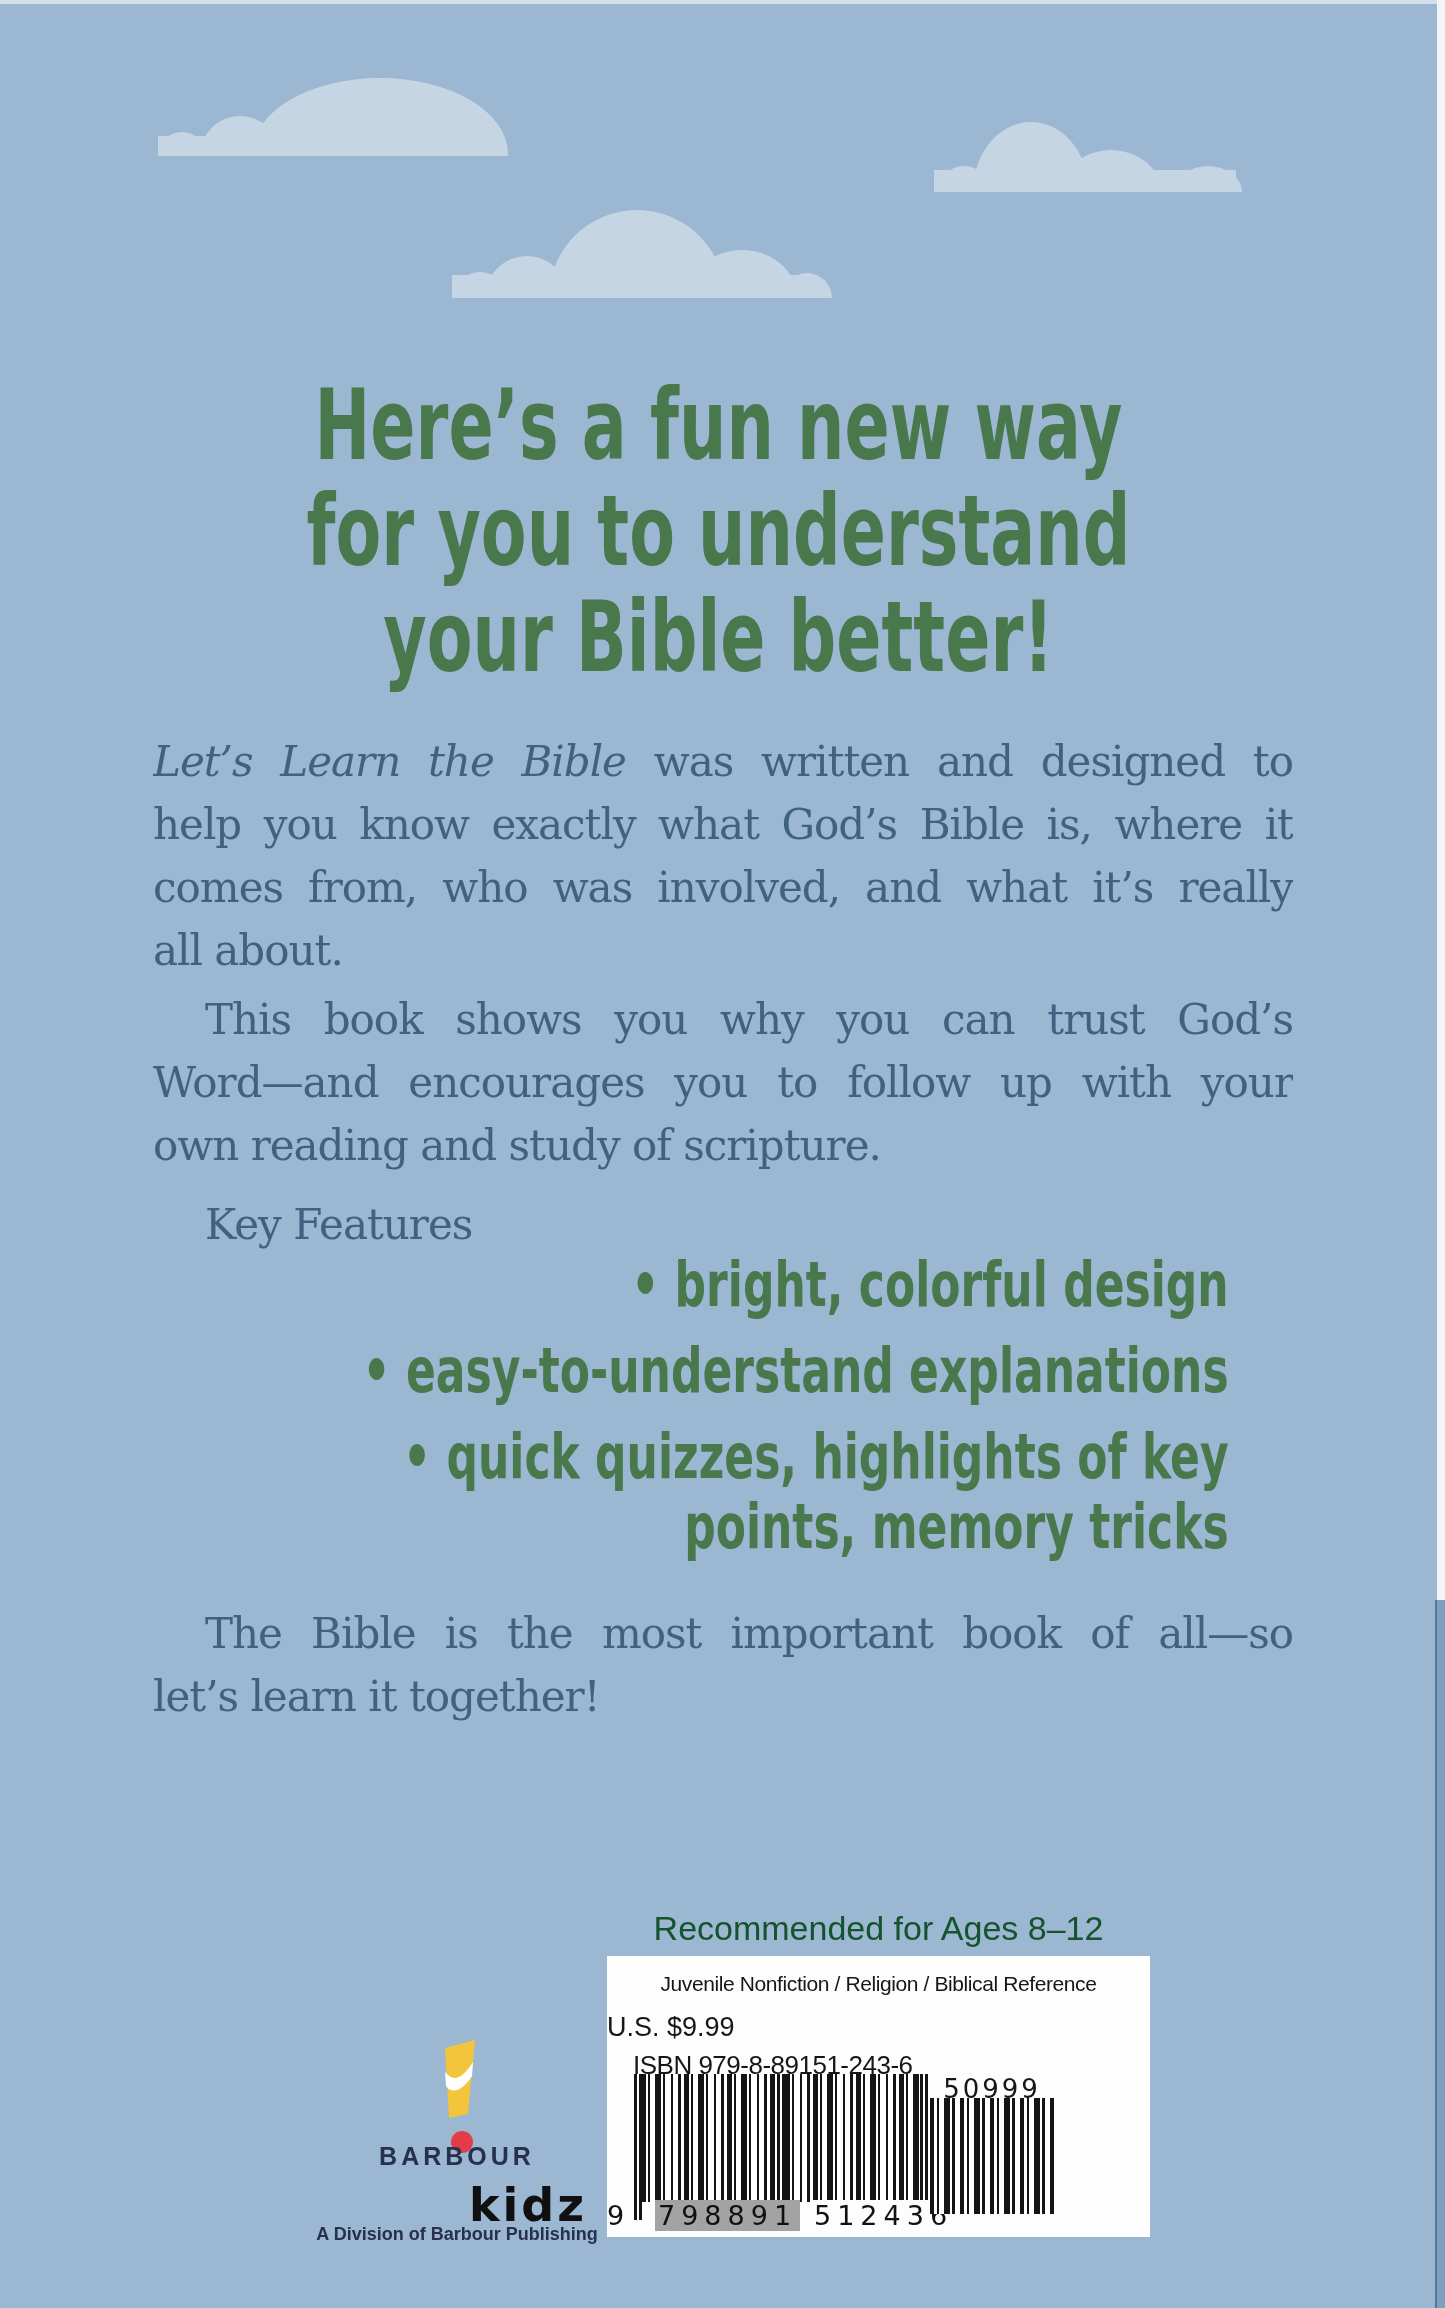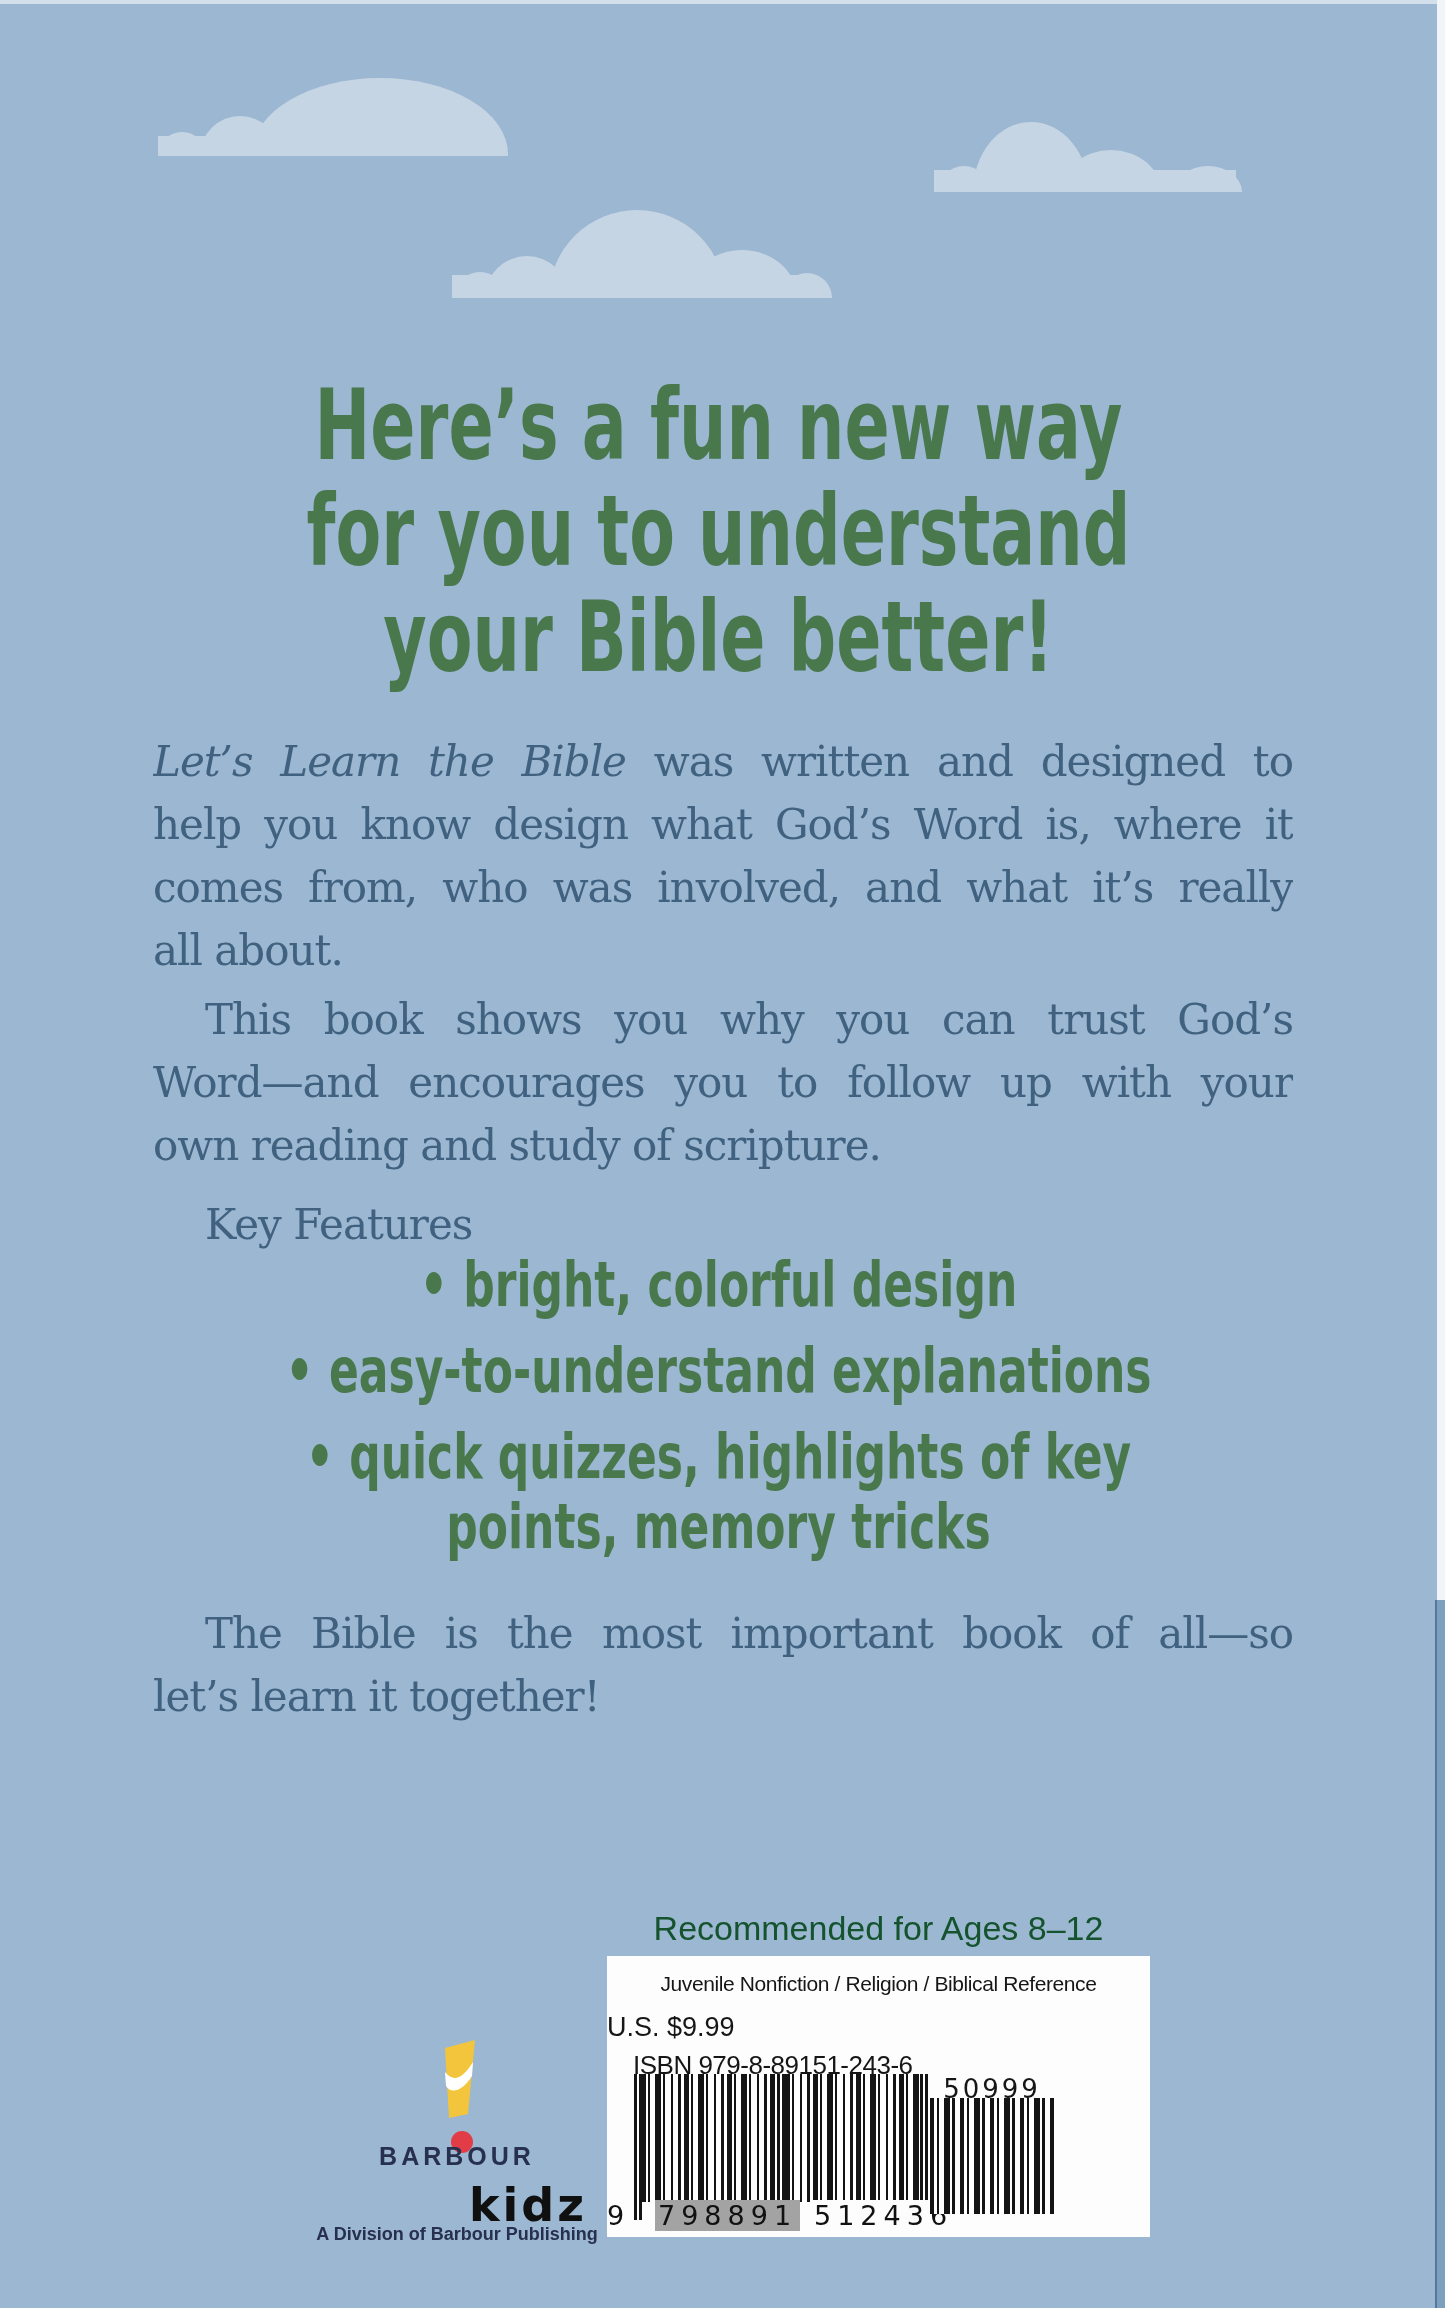--- a/index.html
+++ b/index.html
@@ -28,21 +28,21 @@
   .body-copy{top:730px;}
   .closing{top:1602px;}
   .bline{height:63px;line-height:63px;overflow:hidden;white-space:nowrap;}
   .j{text-align:justify;white-space:normal;}
   .j::after{content:"";display:inline-block;width:100%;height:0;}
   .indent{text-indent:52px;}
   .gap1{margin-top:6px;}
   .gap2{margin-top:16px;}
   .it{font-style:italic;}
 
-  .features{position:absolute;left:0;right:8px;top:1250px;text-align:center;color:var(--green);
+  .features{position:absolute;left:0;right:8px;top:1250px;text-align:right;color:var(--green);
     font-family:"DejaVu Sans",sans-serif;font-weight:700;}
   .feat{font-size:62px;line-height:70px;white-space:nowrap;transform:scaleX(.71);transform-origin:50% 50%;}
   .feat.sp{margin-bottom:16px;}
 
   .recommended{position:absolute;left:607px;width:543px;top:1910px;text-align:center;
     font-size:34px;line-height:36px;color:#14532d;}
 
   .sales-box{position:absolute;left:607px;top:1956px;width:543px;height:281px;background:#fdfdfd;color:#161616;}
   .category{position:absolute;top:16px;left:0;right:0;text-align:center;font-size:21px;letter-spacing:-.4px;}
   .price{position:absolute;top:56px;left:0;right:0;text-align:left;font-size:27px;}
@@ -113,21 +113,21 @@
   </svg>
 
   <div class="headline">
     <div class="hl-line">Here’s a fun new way</div>
     <div class="hl-line">for you to understand</div>
     <div class="hl-line">your Bible better!</div>
   </div>
 
   <div class="body-copy">
     <div class="bline j"><span class="it">Let’s Learn the Bible</span><span> was written and designed to</span></div>
-    <div class="bline j">help you know design what God’s Word is, where it</div>
+    <div class="bline j">help you know exactly what God’s Bible is, where it</div>
     <div class="bline j">comes from, who was involved, and what it’s really</div>
     <div class="bline">all about.</div>
     <div class="bline j indent gap1">This book shows you why you can trust God’s</div>
     <div class="bline j">Word—and encourages you to follow up with your</div>
     <div class="bline">own reading and study of scripture.</div>
     <div class="bline indent gap2">Key Features</div>
   </div>
 
   <div class="features">
     <div class="feat sp">• bright, colorful design</div>

